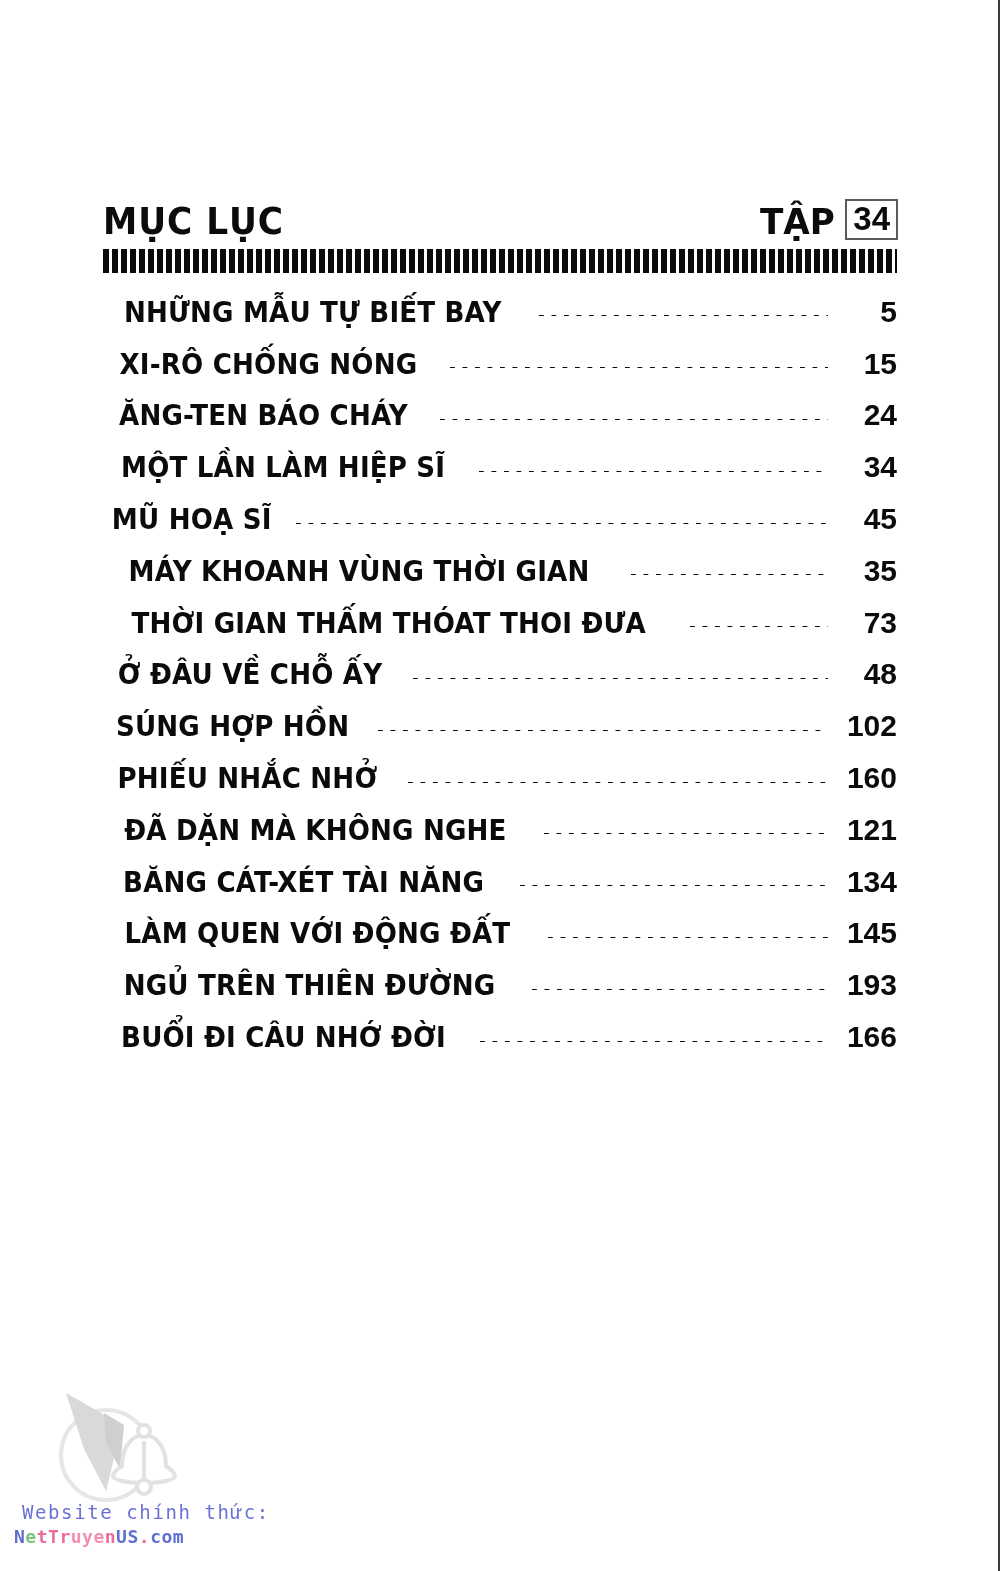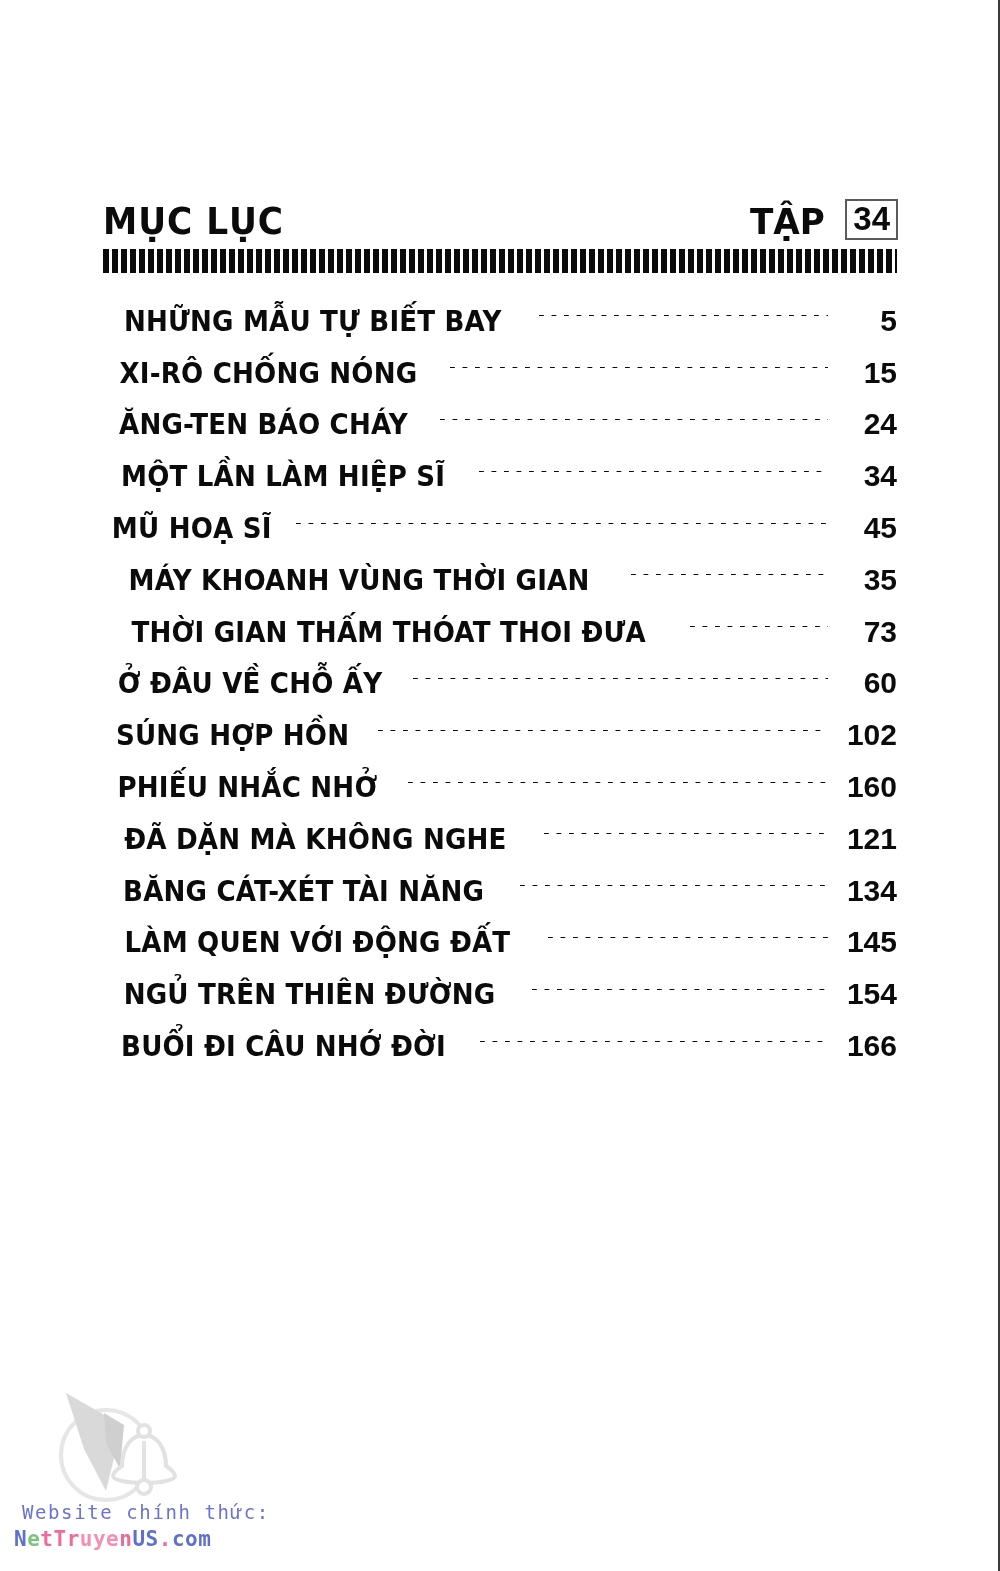--- a/index.html
+++ b/index.html
@@ -51,21 +51,21 @@
     color: #0b0b0b;
     line-height: 1;
     font-family: "DejaVu Sans", sans-serif;
     transform: scaleX(0.93);
     transform-origin: left bottom;
     white-space: nowrap;
   }
   #volume-group {
     display: flex;
     align-items: flex-end;
-    gap: 20px;
+    gap: 10px;
     line-height: 1;
   }
   #volume-label {
     font-size: 36px;
     font-weight: 700;
     color: #0b0b0b;
     font-family: "DejaVu Sans", sans-serif;
     transform: scaleX(0.95);
     transform-origin: right bottom;
     white-space: nowrap;
@@ -100,21 +100,21 @@
   
   #toc-list {
     position: absolute;
     left: 103px;
     top: 286px;
     width: 794px;
   }
   .toc-row {
     height: 51.8px;
     display: flex;
-    align-items: flex-end;
+    align-items: center;
     width: 100%;
   }
   .toc-entry-title {
     font-size: 29px;
     font-weight: 700;
     color: #0b0b0b;
     font-family: "DejaVu Sans", sans-serif;
     letter-spacing: 0.2px;
     transform: scaleX(0.9);
     transform-origin: left baseline;
@@ -170,21 +170,21 @@
     width: 400px;
   }
   #footer-caption {
     font-size: 19px;
     font-weight: 400;
     letter-spacing: 1.6px;
     font-family: "DejaVu Sans Mono", monospace;
     line-height: 1.35;
   }
   #footer-brand {
-    font-size: 21px;
+    font-size: 18px;
     font-weight: 700;
     letter-spacing: 0.5px;
     font-family: "DejaVu Sans Mono", monospace;
     line-height: 1.25;
     margin-left: -8px;
     white-space: nowrap;
   }
   #footer-brand .ch { display: inline; }
 </style>
 </head>
@@ -237,21 +237,21 @@
         <span class="toc-page">35</span>
       </div>
       <div class="toc-row">
         <span class="toc-entry-title">THỜI GIAN THẤM THÓAT THOI ĐƯA</span>
         <span class="toc-leader"></span>
         <span class="toc-page">73</span>
       </div>
       <div class="toc-row">
         <span class="toc-entry-title">Ở ĐÂU VỀ CHỖ ẤY</span>
         <span class="toc-leader"></span>
-        <span class="toc-page">60</span>
+        <span class="toc-page">48</span>
       </div>
       <div class="toc-row">
         <span class="toc-entry-title">SÚNG HỢP HỒN</span>
         <span class="toc-leader"></span>
         <span class="toc-page">102</span>
       </div>
       <div class="toc-row">
         <span class="toc-entry-title">PHIẾU NHẮC NHỞ</span>
         <span class="toc-leader"></span>
         <span class="toc-page">160</span>
@@ -267,21 +267,21 @@
         <span class="toc-page">134</span>
       </div>
       <div class="toc-row">
         <span class="toc-entry-title">LÀM QUEN VỚI ĐỘNG ĐẤT</span>
         <span class="toc-leader"></span>
         <span class="toc-page">145</span>
       </div>
       <div class="toc-row">
         <span class="toc-entry-title">NGỦ TRÊN THIÊN ĐƯỜNG</span>
         <span class="toc-leader"></span>
-        <span class="toc-page">154</span>
+        <span class="toc-page">193</span>
       </div>
       <div class="toc-row">
         <span class="toc-entry-title">BUỔI ĐI CÂU NHỚ ĐỜI</span>
         <span class="toc-leader"></span>
         <span class="toc-page">166</span>
       </div>
     </div>
 
   <svg id="watermark-logo" viewBox="0 0 175 125">
     <circle cx="62" cy="72" r="45" fill="none" stroke="#e6e6e6" stroke-width="4"></circle>

